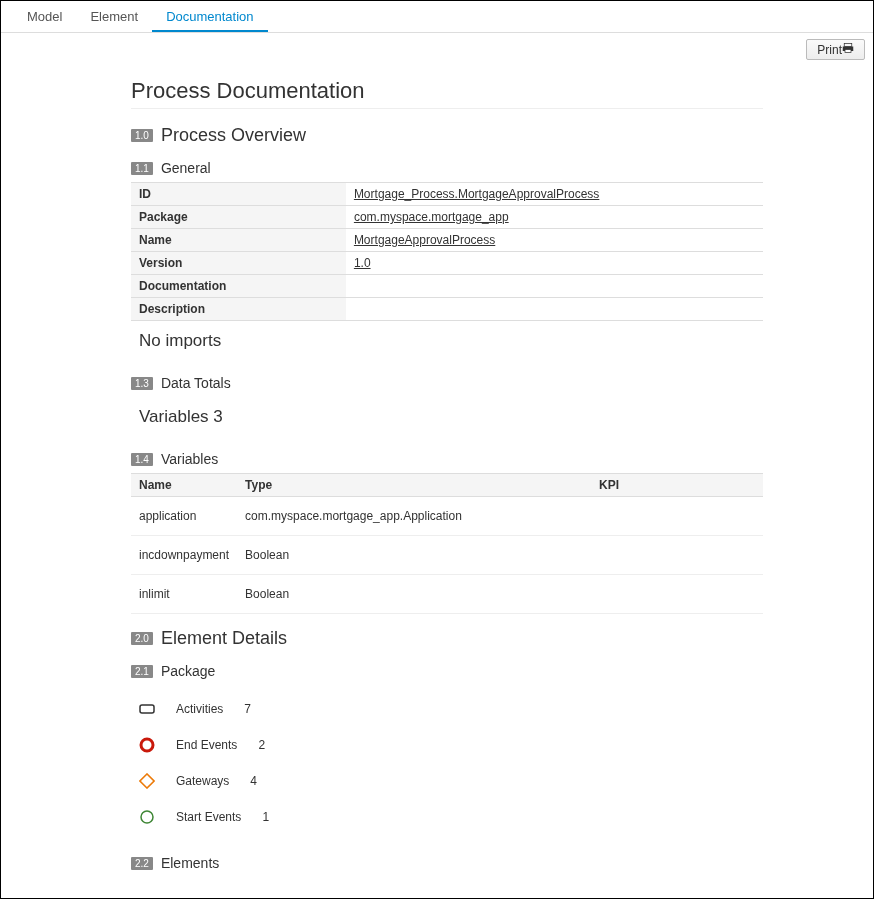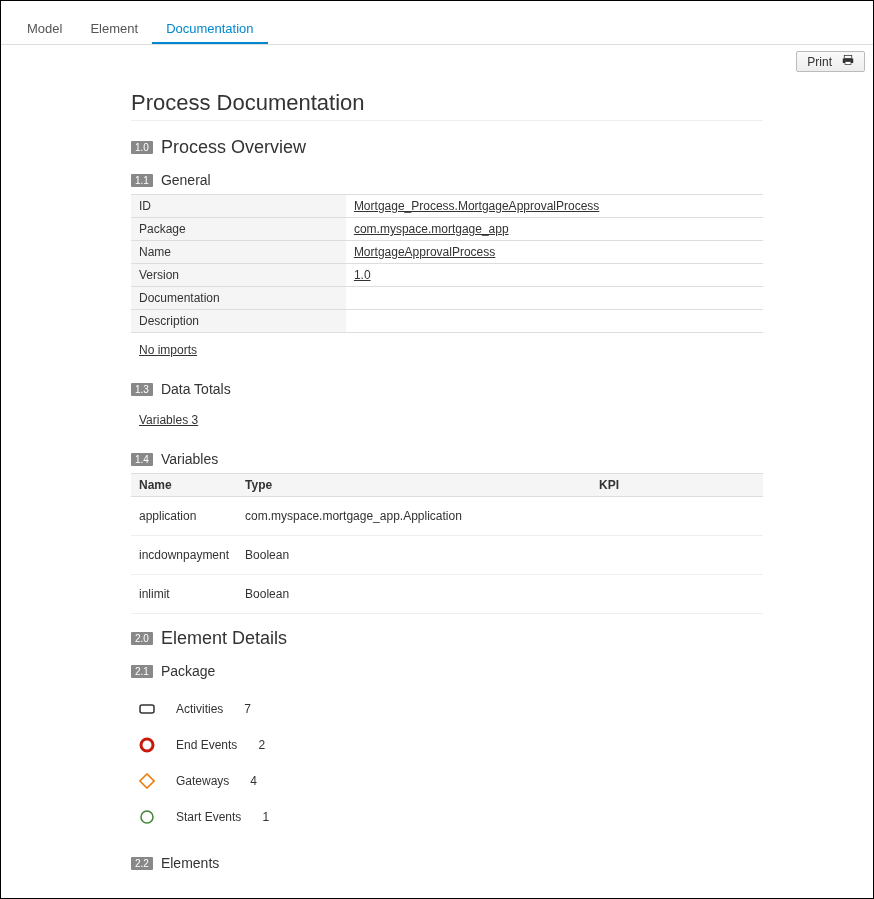--- a/index.html
+++ b/index.html
@@ -10,21 +10,21 @@
     background: #fff;
     border: 1px solid #000;
     width: 874px;
     height: 899px;
     overflow: hidden;
   }
   .tabs {
     display: flex;
     border-bottom: 1px solid #ddd;
     padding: 0 12px;
-    height: 44px;
+    height: 32px;
     align-items: flex-end;
   }
   .tab {
     padding: 6px 14px;
     font-size: 13px;
     color: #555;
     cursor: pointer;
     border-bottom: 2px solid transparent;
   }
   .tab.active {
@@ -32,21 +32,20 @@
     border-bottom: 2px solid #0088ce;
   }
   .toolbar {
     display: flex;
     justify-content: flex-end;
     padding: 6px 8px 0 8px;
   }
   .print-btn {
     display: flex;
     align-items: center;
-    gap: 10px;
     background: linear-gradient(#fafafa,#ededed);
     border: 1px solid #bbb;
     padding: 2px 10px;
     font-size: 12px;
     color: #333;
     border-radius: 2px;
     cursor: pointer;
   }
   .print-btn svg { width: 12px; height: 12px; }
   .content {
@@ -80,39 +79,38 @@
   .sec-title-h2 { font-size: 18px; font-weight: 400; color: #333; }
   .sec-title-h3 { font-size: 14px; font-weight: 400; color: #333; }
   table.props, table.vars, table.elem {
     width: 100%;
     border-collapse: collapse;
     font-size: 12px;
   }
   table.props th {
     background: #f5f5f5;
     text-align: left;
-    font-weight: 400;
+    font-weight: 700;
     padding: 4px 8px;
     border-top: 1px solid #ddd;
     border-bottom: 1px solid #ddd;
     width: 34%;
     color: #333;
   }
   table.props td {
     padding: 4px 8px;
     border-top: 1px solid #ddd;
     border-bottom: 1px solid #ddd;
     color: #333;
     text-decoration: underline;
   }
   .plain-note {
     padding: 10px 8px;
-    font-size: 12px;
-    color: #333;
-    text-decoration: underline;
+    font-size: 17px;
+    color: #333;
   }
   table.vars th, table.elem th {
     background: #f5f5f5;
     text-align: left;
     font-weight: 700;
     padding: 4px 8px;
     border-top: 1px solid #ddd;
     border-bottom: 1px solid #ddd;
     font-size: 12px;
   }

